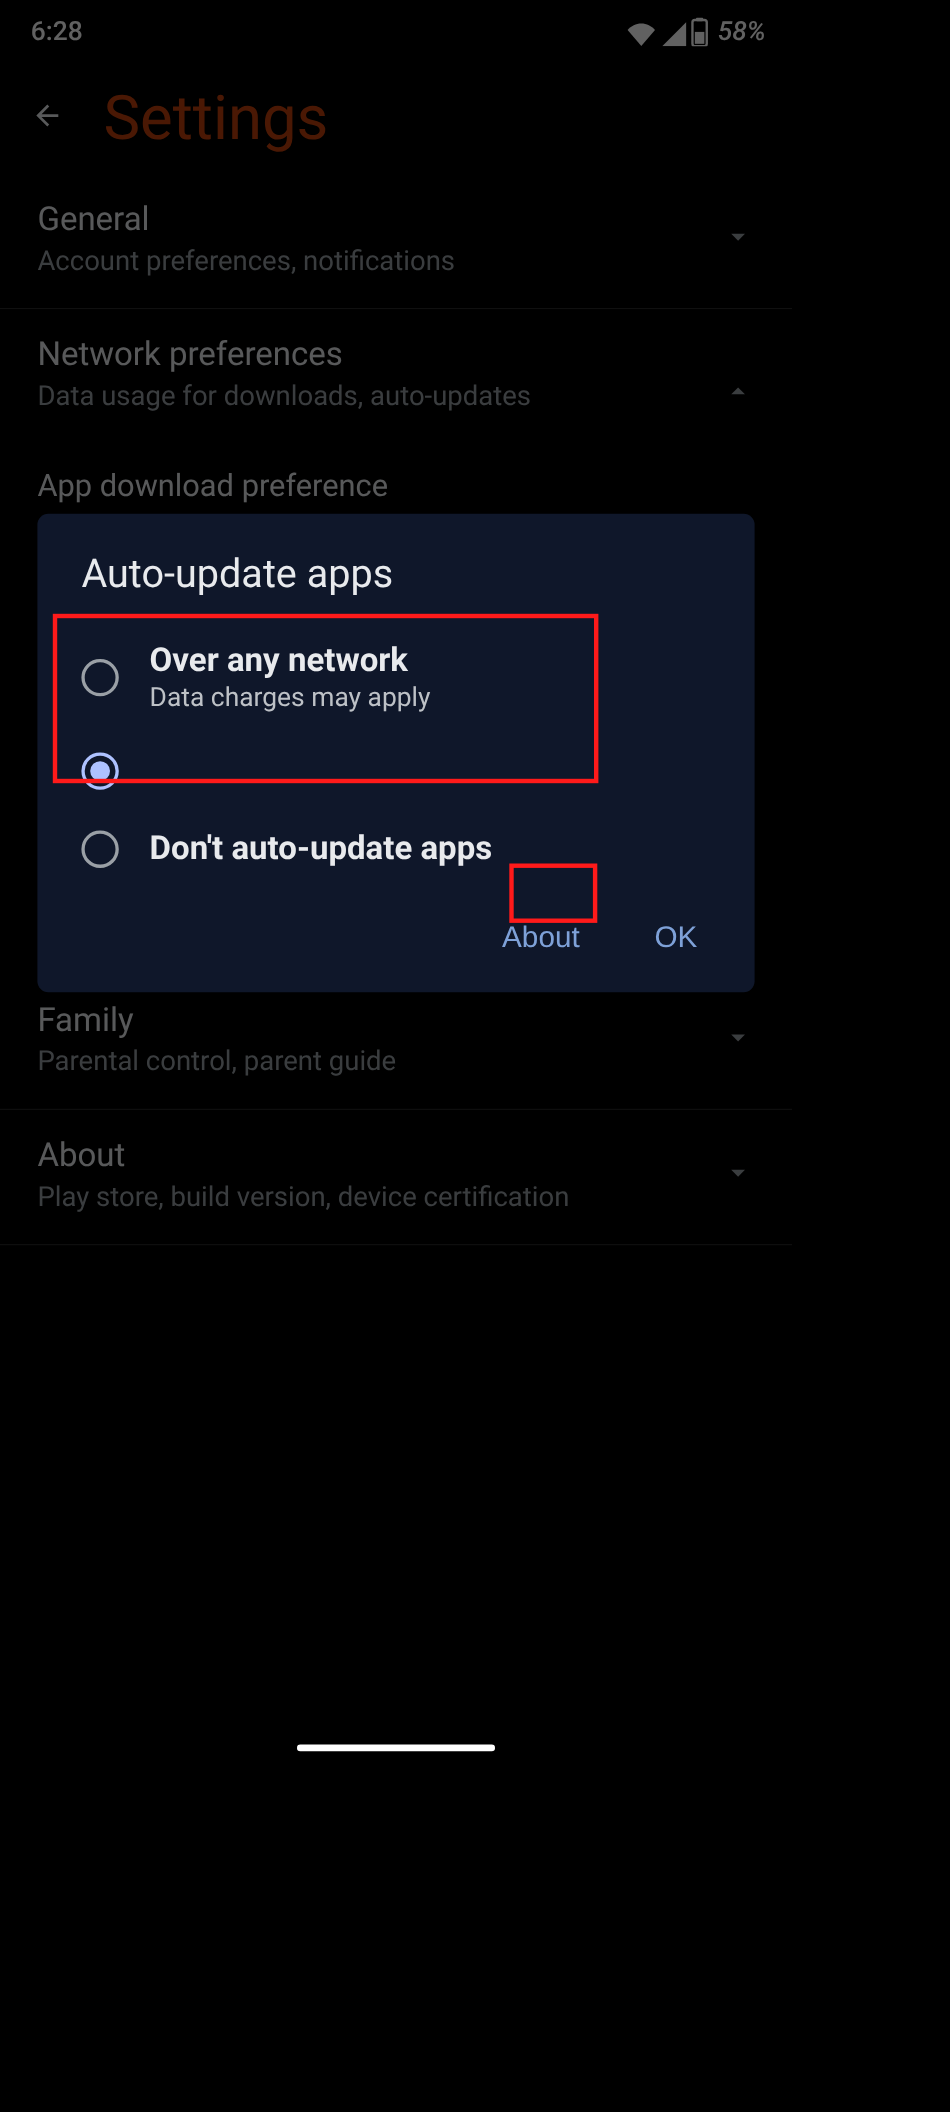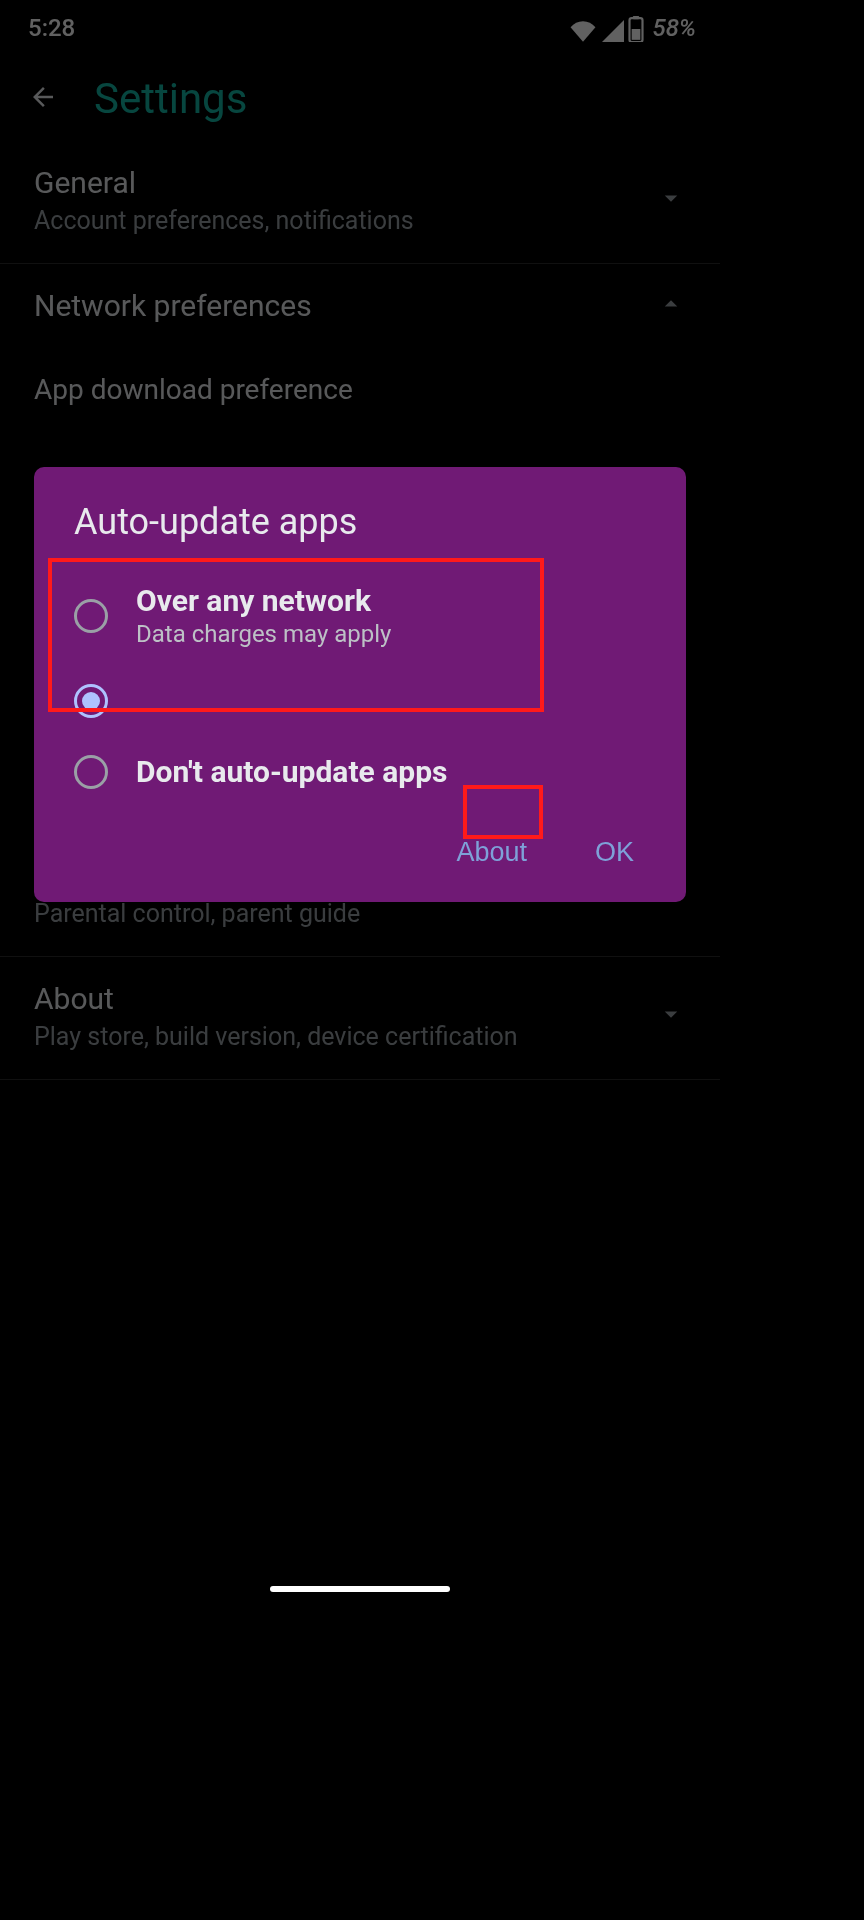--- a/index.html
+++ b/index.html
@@ -32,23 +32,23 @@
   .batt-text { font-size: 24px; margin-left: 4px; }
 
   
   .header {
     display: flex;
     align-items: center;
     gap: 36px;
     padding: 28px 24px 18px 28px;
   }
   .header h1 {
-    font-size: 42px;
+    font-size: 56px;
     font-weight: 400;
-    color: #14b8a6;
+    color: #c2410c;
   }
 
   
   .settings {
     padding: 0 0;
   }
   .section {
     display: flex;
     align-items: center;
     justify-content: space-between;
@@ -80,21 +80,21 @@
     inset: 0;
     background: rgba(0,0,0,.62);
     z-index: 5;
   }
 
   
   .dialog {
     position: absolute;
     left: 34px; right: 34px;
     top: 467px;
-    background: #701a75;
+    background: #0f172a;
     border-radius: 10px;
     z-index: 10;
     padding: 34px 0 22px 0;
   }
   .dialog-title {
     font-size: 36px;
     font-weight: 400;
     color: #e8eaed;
     padding: 0 40px 22px 40px;
   }
@@ -161,21 +161,21 @@
     width: 180px; height: 6px;
     background: #fff;
     border-radius: 4px;
     z-index: 30;
   }
 </style>
 </head>
 <body>
 
 <div class="status-bar">
-  <span>5:28</span>
+  <span>6:28</span>
   <div class="status-right">
     <span>
       <svg width="26" height="22" viewBox="0 0 24 20">
           <path fill="#fff" d="M12 20 0.5 6.5C3.5 3 7.5 1 12 1s8.5 2 11.5 5.5L12 20Z"></path>
         </svg>
     </span>
     <span>
       <svg width="24" height="22" viewBox="0 0 24 22">
           <path fill="#fff" d="M2 22 24 22 24 0Z"></path>
         </svg>
@@ -210,20 +210,21 @@
     <span class="chev">
       <svg width="30" height="30" viewBox="0 0 24 24">
           <path fill="#9aa0a6" d="M7 10l5 5 5-5z"></path>
         </svg>
     </span>
   </div>
 
   <div class="section no-border">
     <div class="texts">
       <div class="sec-title">Network preferences</div>
+      <div class="sec-sub">Data usage for downloads, auto-updates</div>
     </div>
     <span class="chev">
       <svg width="30" height="30" viewBox="0 0 24 24">
           <path fill="#9aa0a6" d="M7 14l5-5 5 5z"></path>
         </svg>
     </span>
   </div>
 
   <div class="sub-item">
     <div class="sec-title">App download preference</div>

